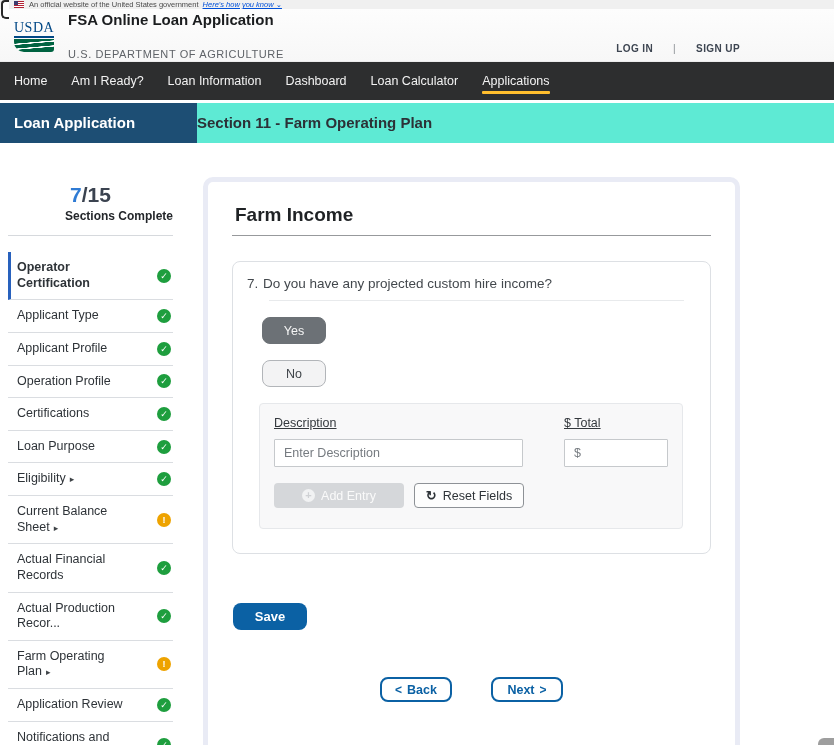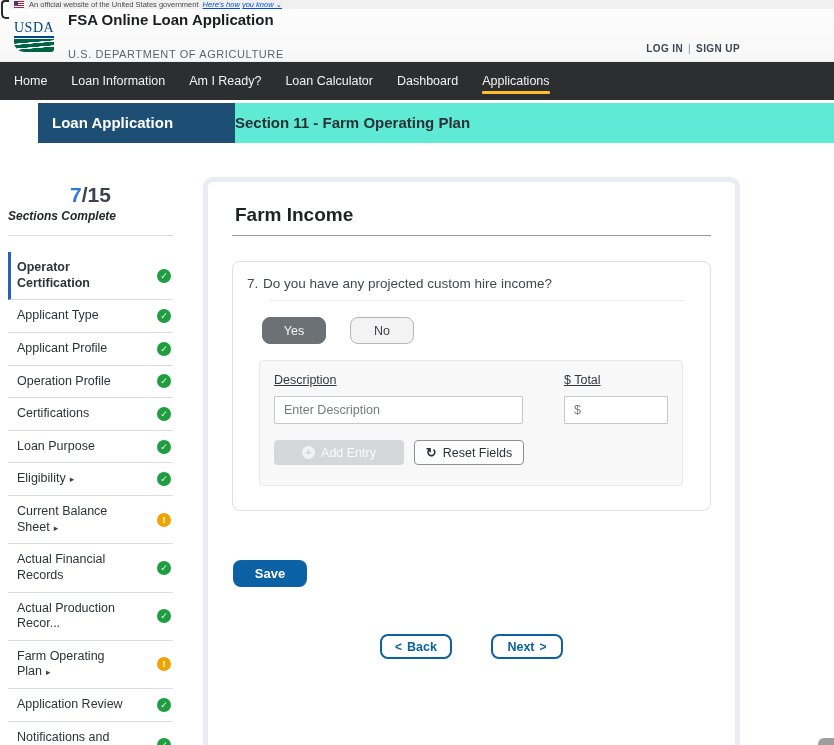--- a/index.html
+++ b/index.html
@@ -16,62 +16,62 @@
 
   
   .site-header { height:53px; background:linear-gradient(#fdfdfd,#f7f7f7); position:relative; display:flex; align-items:center; padding-left:14px; border-bottom:1px solid #ececec; }
   .usda-logo { width:44px; margin-right:10px; flex:none; }
   .usda-word { font-family:"Liberation Serif","DejaVu Serif",serif; font-weight:normal; font-size:14px; color:#004785; letter-spacing:0.5px; border-bottom:2px solid #004785; line-height:17px; display:inline-block; }
   .usda-swoosh { width:40px; height:13px; margin-top:1px; border-radius:0 0 3px 10px;
      background:linear-gradient(175deg,#006341 28%,#ffffff 30% 36%,#006341 38% 58%,#ffffff 60% 66%,#006341 68%); }
   .app-titles { display:flex; flex-direction:column; }
   .app-title { font-size:15px; font-weight:bold; color:#1b1d1f; }
   .app-subtitle { font-size:11px; color:#5f6368; letter-spacing:0.6px; margin-top:20px; }
-  .auth-links { position:absolute; right:94px; bottom:7px; font-size:10px; font-weight:bold; color:#3d4551; letter-spacing:0.4px; display:flex; gap:5px; align-items:center; }
+  .auth-links { position:absolute; right:94px; bottom:7px; font-size:10px; font-weight:bold; color:#3d4551; letter-spacing:0.4px; display:flex; gap:20px; align-items:center; }
   .auth-links .pipe { color:#8a8f94; font-weight:normal; }
   .auth-links span[data-interactable="true"] { cursor:pointer; }
 
   
   .main-nav { height:38px; background:#2d2e2f; display:flex; align-items:flex-start; padding-left:2px; }
   .nav-item { color:#f3f3f3; font-size:12.5px; padding:0 12px; height:38px; line-height:38px; position:relative; cursor:pointer; white-space:nowrap; }
   .nav-item.active { font-weight:normal; }
   .nav-item.active:after { content:""; position:absolute; left:12px; right:12px; bottom:6px; height:3px; background:#ffbe2e; border-radius:1px; }
 
   
   .section-bar { margin-top:3px; height:40px; display:flex; }
-  .section-bar-left { width:197px; background:#1d4e74; color:#fff; font-weight:bold; font-size:15px; line-height:40px; padding-left:14px; flex:none;margin-left:38px; }
+  .section-bar-left { width:197px; background:#1d4e74; color:#fff; font-weight:bold; font-size:15px; line-height:40px; padding-left:14px; flex:none; }
   .section-bar-right { flex:1; background:#5eead4; color:#2c3137; font-weight:bold; font-size:15px; line-height:40px; text-align:left; }
 
   
   .content { display:flex; align-items:flex-start; }
   .sidebar { width:181px; flex:none; padding:40px 8px 0 8px; }
   .progress-num { text-align:center; font-size:21px; font-weight:bold; color:#3b4350; }
   .progress-num .cur { color:#2f7bd4; }
-  .progress-label { text-align:left; font-size:12px; font-weight:bold; color:#24272b; margin-top:2px;font-style:italic; }
+  .progress-label { text-align:right; font-size:12px; font-weight:bold; color:#24272b; margin-top:2px; }
   .side-divider { height:1px; background:#d6d9dd; margin-top:12px; }
   .side-list { margin-top:16px; }
   .side-item { display:flex; align-items:center; justify-content:space-between; padding:8px 0 8px 9px; border-bottom:1px solid #dadde1; cursor:pointer; }
   .side-item .label { font-size:12.5px; color:#2e3338; max-width:124px; line-height:1.25; }
   .side-item.active { border-left:3px solid #2861bd; padding-left:6px; margin-left:-0px; }
   .side-item.active .label { font-weight:bold; }
   .side-item .arrow { font-size:9px; color:#3e4347; margin-left:4px; }
   .status-dot { width:14px; height:14px; border-radius:50%; color:#fff; font-size:9px; font-weight:bold; display:flex; align-items:center; justify-content:center; flex:none; margin-right:2px; }
   .status-dot.complete { background:#1e9e3e; }
   .status-dot.warning { background:#eea300; }
 
   
   .main-card { width:537px; flex:none; margin-left:22px; margin-top:34px; border:5px solid #e9ebf5; border-radius:10px; background:#fff; min-height:640px; padding:22px 24px 30px 24px; }
   .card-heading { font-size:19px; font-weight:bold; color:#1f2225; padding-left:3px; }
   .card-heading-rule { height:1px; background:#97999c; margin-top:9px; margin-bottom:25px; }
 
   .question-card { border:1px solid #dde0e4; border-radius:8px; padding:14px 16px 24px 14px; }
   .question-line { display:flex; font-size:13.5px; color:#43484d; }
   .q-num { width:16px; flex:none; }
   .question-rule { height:1px; background:#e8eaec; margin:9px 10px 0 22px; }
-  .yesno-row { display:flex; gap:24px; margin:16px 0 0 15px; }
+  .yesno-row { display:flex; gap:16px; margin:16px 0 0 15px;flex-direction:column; }
   .pill-btn { width:64px; height:27px; border-radius:8px; font-size:12.5px; display:flex; align-items:center; justify-content:center; cursor:pointer; }
   .pill-btn.selected { background:#6c7176; color:#f5f5f5; border:1px solid #6c7176; }
   .pill-btn.unselected { background:#f3f3f4; color:#3f4449; border:1px solid #b2b5b9; }
   .helper-text { font-size:13px; color:#303539; margin:22px 0 0 16px; }
 
   .entry-panel { margin:16px 11px 0 12px; background:#f8f8f9; border:1px solid #e6e8eb; border-radius:4px; padding:12px 14px 20px 14px; }
   .field-row { display:flex; }
   .field-col { display:flex; flex-direction:column; }
   .field-col.desc { width:249px; margin-right:41px; }
   .field-col.total { width:104px; }
@@ -115,24 +115,24 @@
     </div>
     <div class="auth-links" data-interactable="false">
       <span data-interactable="true">LOG IN</span>
       <span class="pipe" data-interactable="false">|</span>
       <span data-interactable="true">SIGN UP</span>
     </div>
   </div>
 
   <div class="main-nav" id="main-nav" data-interactable="false">
       <div class="nav-item" data-interactable="true">Home</div>
+      <div class="nav-item" data-interactable="true">Am I Ready?</div>
       <div class="nav-item" data-interactable="true">Loan Information</div>
-      <div class="nav-item" data-interactable="true">Am I Ready?</div>
+      <div class="nav-item" data-interactable="true">Dashboard</div>
       <div class="nav-item" data-interactable="true">Loan Calculator</div>
-      <div class="nav-item" data-interactable="true">Dashboard</div>
       <div class="nav-item active" data-interactable="true">Applications</div>
     </div>
 
   <div class="section-bar" data-interactable="false">
     <div class="section-bar-left" data-interactable="false">Loan Application</div>
     <div class="section-bar-right" data-interactable="false">Section 11 - Farm Operating Plan</div>
   </div>
 
   <div class="content" data-interactable="false">
 

